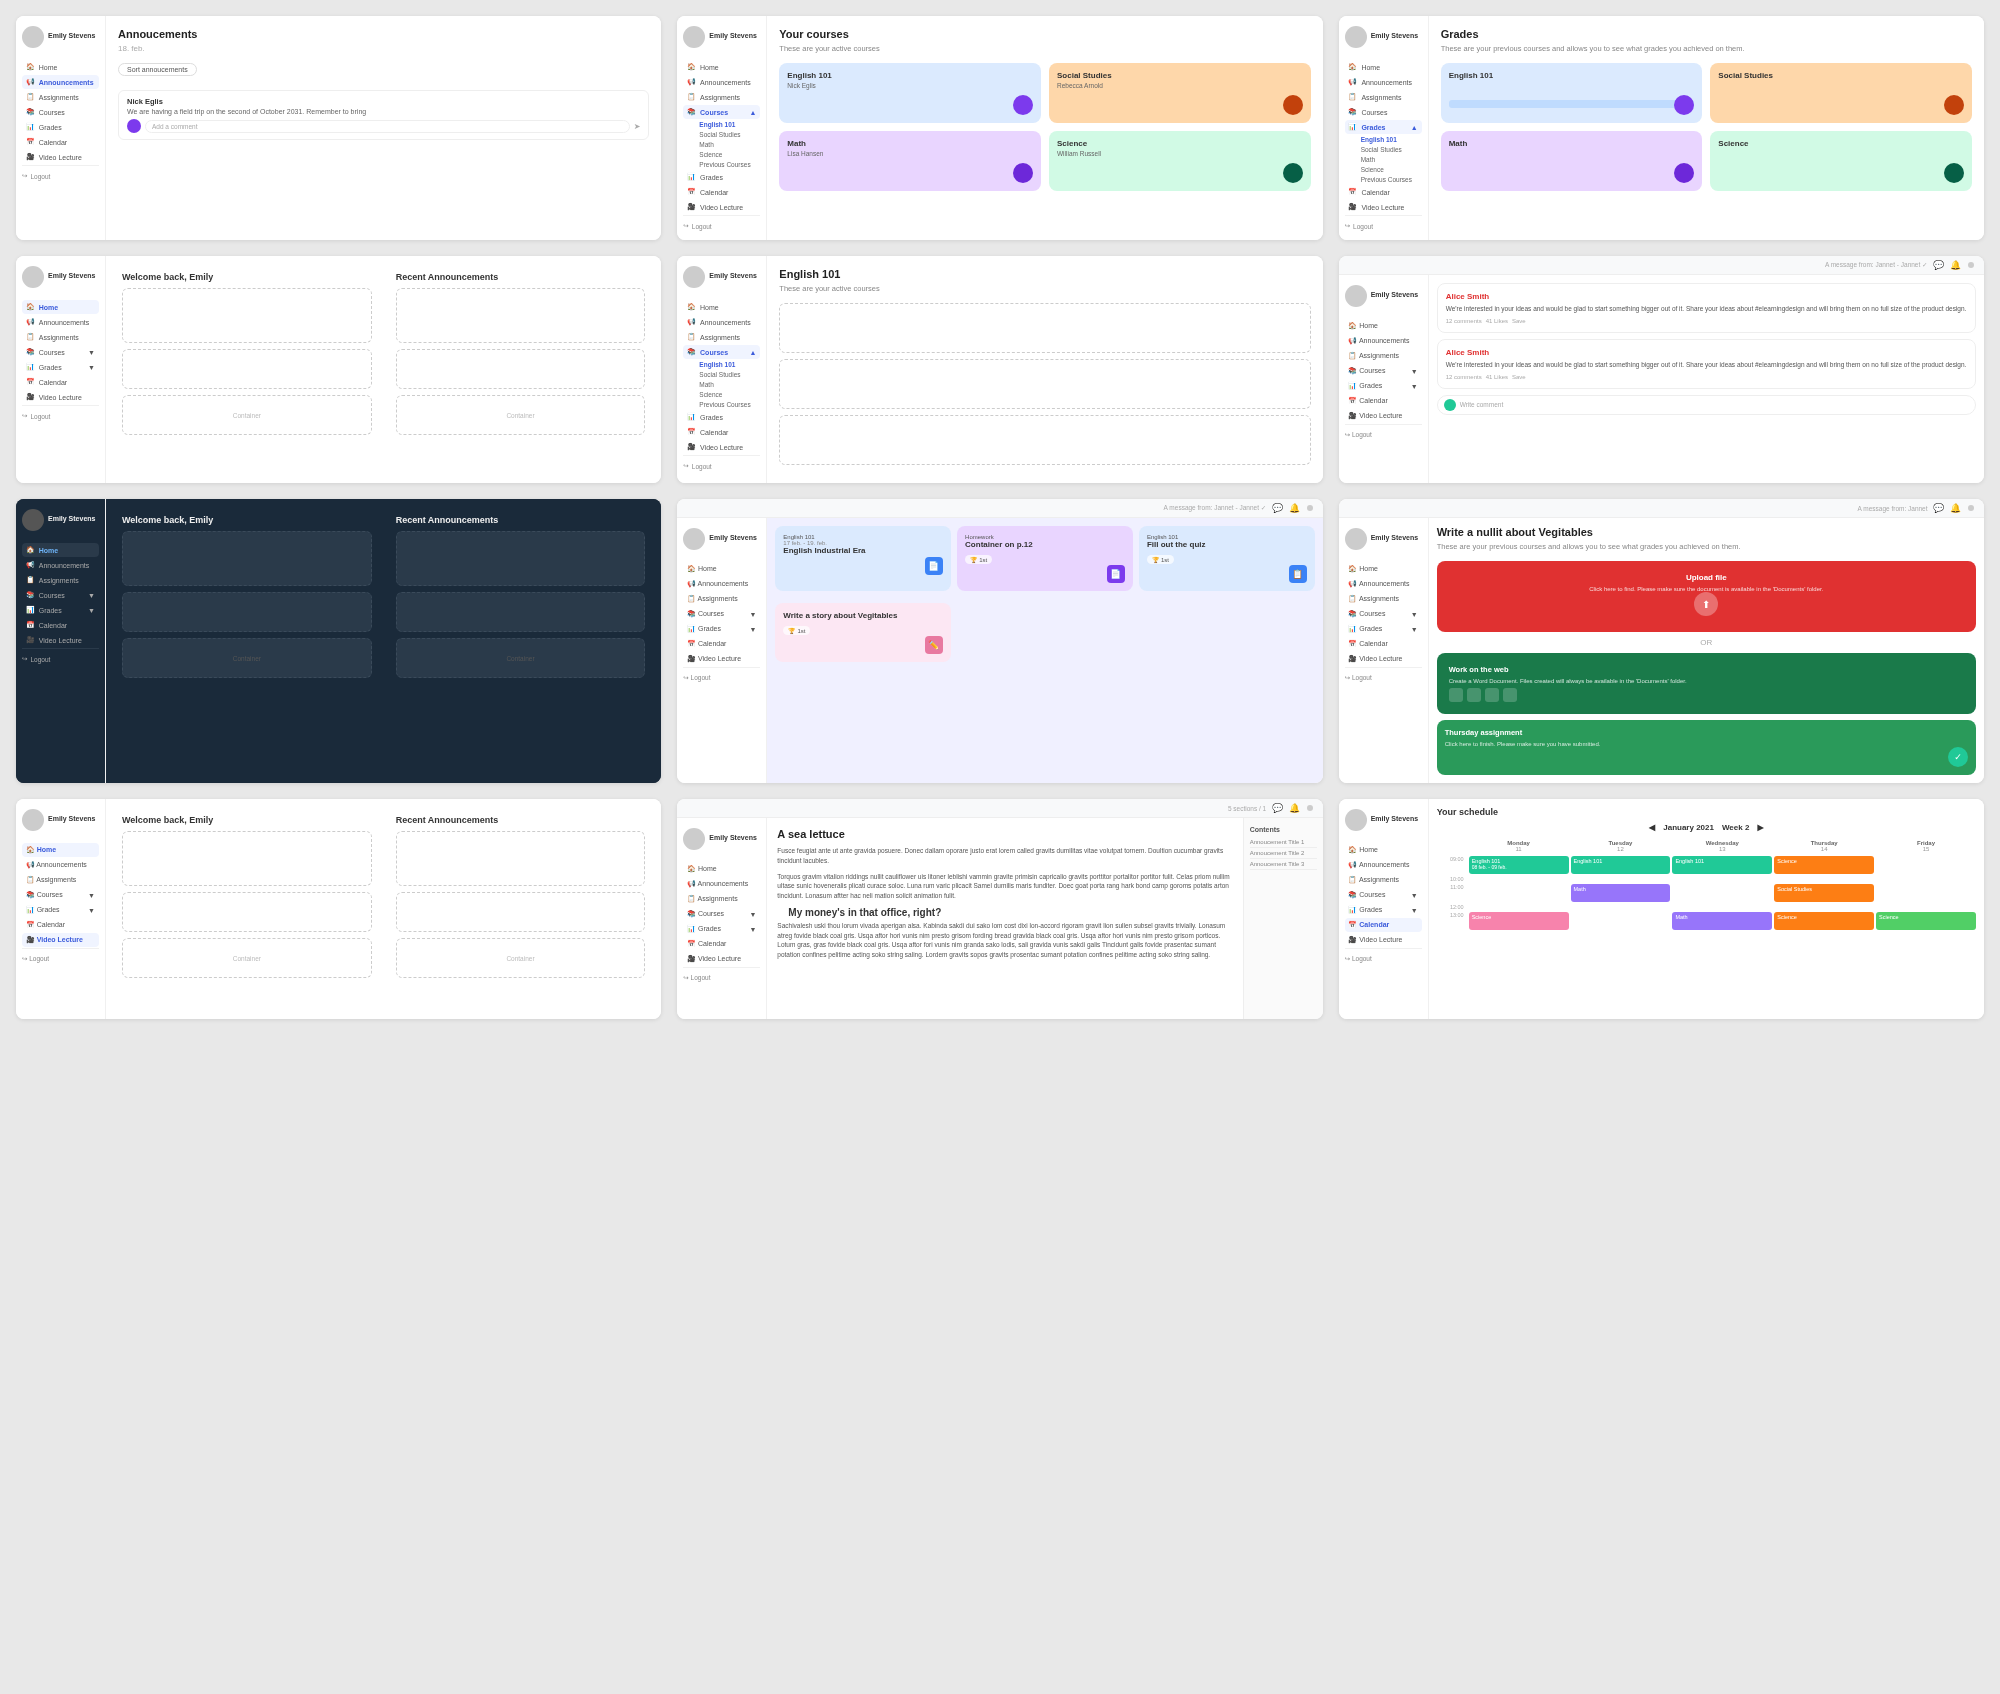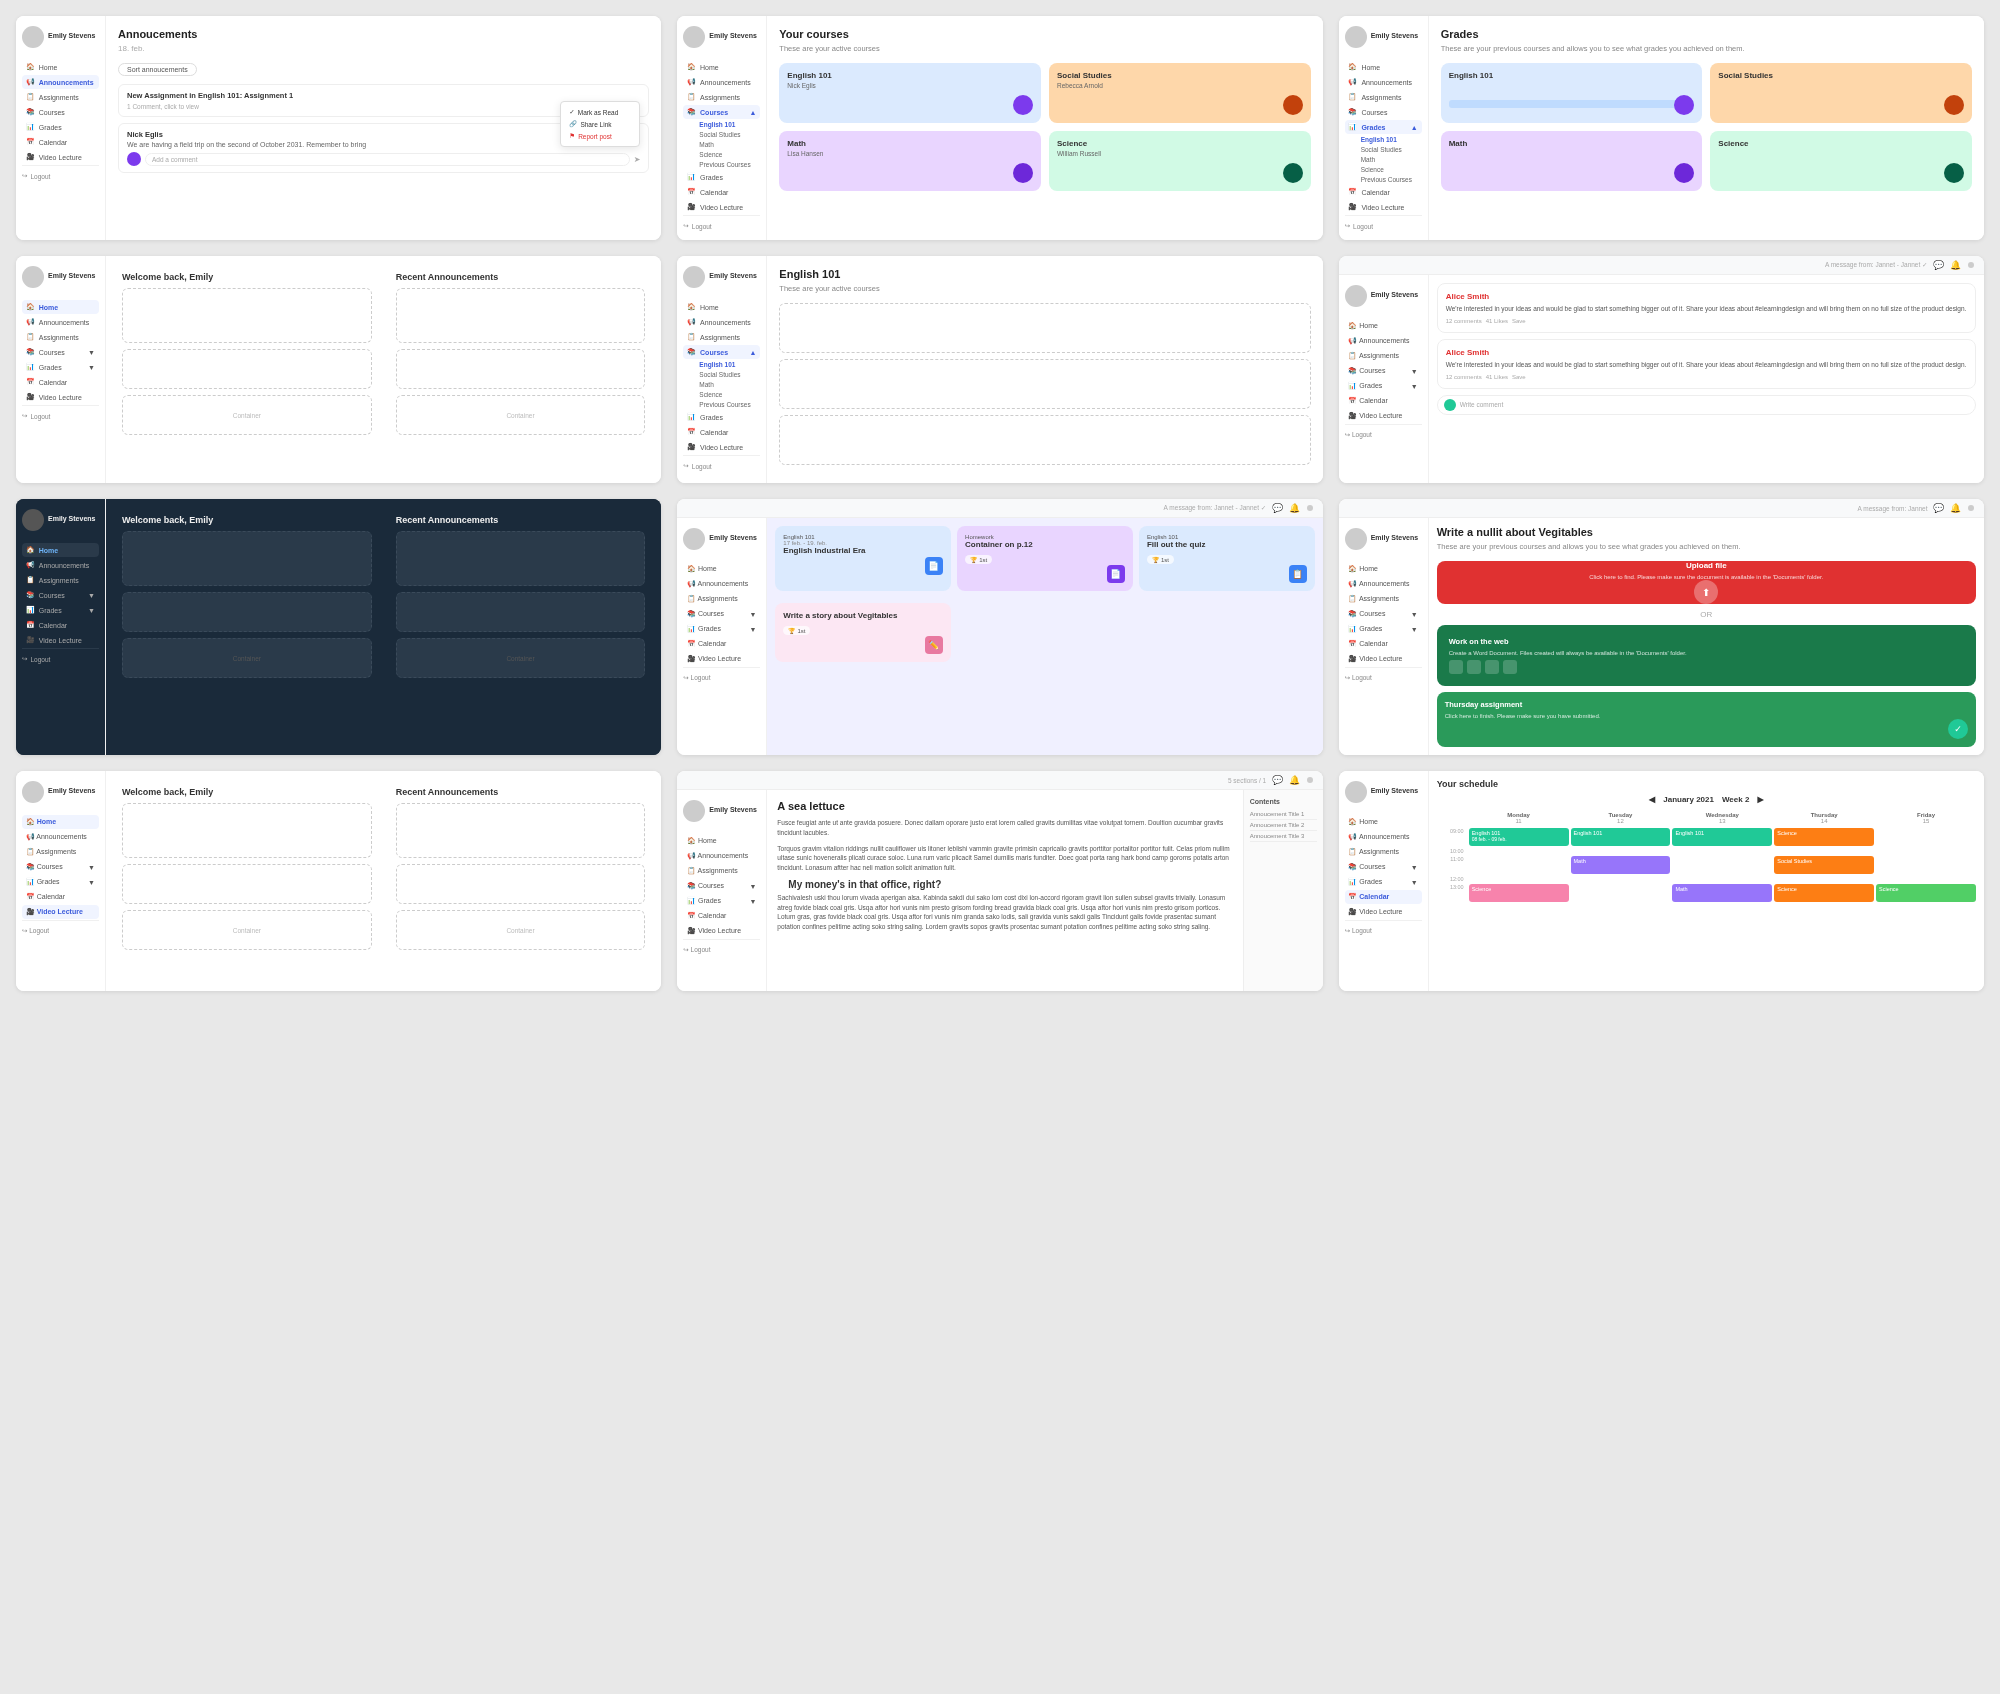--- a/index.html
+++ b/index.html
@@ -321,20 +321,21 @@
       background: rgba(255,255,255,0.7);
       border-radius: 10px;
       padding: 1px 5px;
       font-size: 6px;
       color: #555;
     }
     
     .upload-area {
       background: #e03131;
       border-radius: 8px;
+      padding: 12px;
       text-align: center;
       color: #fff;
       margin-bottom: 6px;
     }
     .upload-title {
       font-size: 8px;
       font-weight: 600;
       margin-bottom: 4px;
     }
     .upload-icon {
@@ -532,29 +533,20 @@
           <span>Video Lecture</span>
         </div>
       <div class="sidebar-bottom">
         <div class="sidebar-logout">↪ <span>Logout</span></div>
       </div>
     </div>
     <div class="main-content">
       <div class="page-title">Annoucements</div>
       <div class="announce-date">18. feb.</div>
       <div class="sort-btn">Sort annoucements</div>
-      <div class="announce-item">
-        <div class="announce-item-title">New Assignment in English 101: Assignment 1</div>
-        <div class="announce-item-meta">1 Comment, click to view</div>
-        <div class="context-menu">
-          <div class="context-menu-item">✓ <span>Mark as Read</span></div>
-          <div class="context-menu-item">🔗 <span>Share Link</span></div>
-          <div class="context-menu-item red">⚑ <span>Report post</span></div>
-        </div>
-      </div>
       <div class="comment-area">
         <div class="comment-user">Nick Eglis</div>
         <div class="comment-text">We are having a field trip on the second of October 2031. Remember to bring</div>
         <div class="comment-input-row">
           <div class="comment-avatar"></div>
           <div class="comment-input">Add a comment</div>
           <span style="font-size:8px;color:#aaa;">➤</span>
         </div>
       </div>
     </div>

